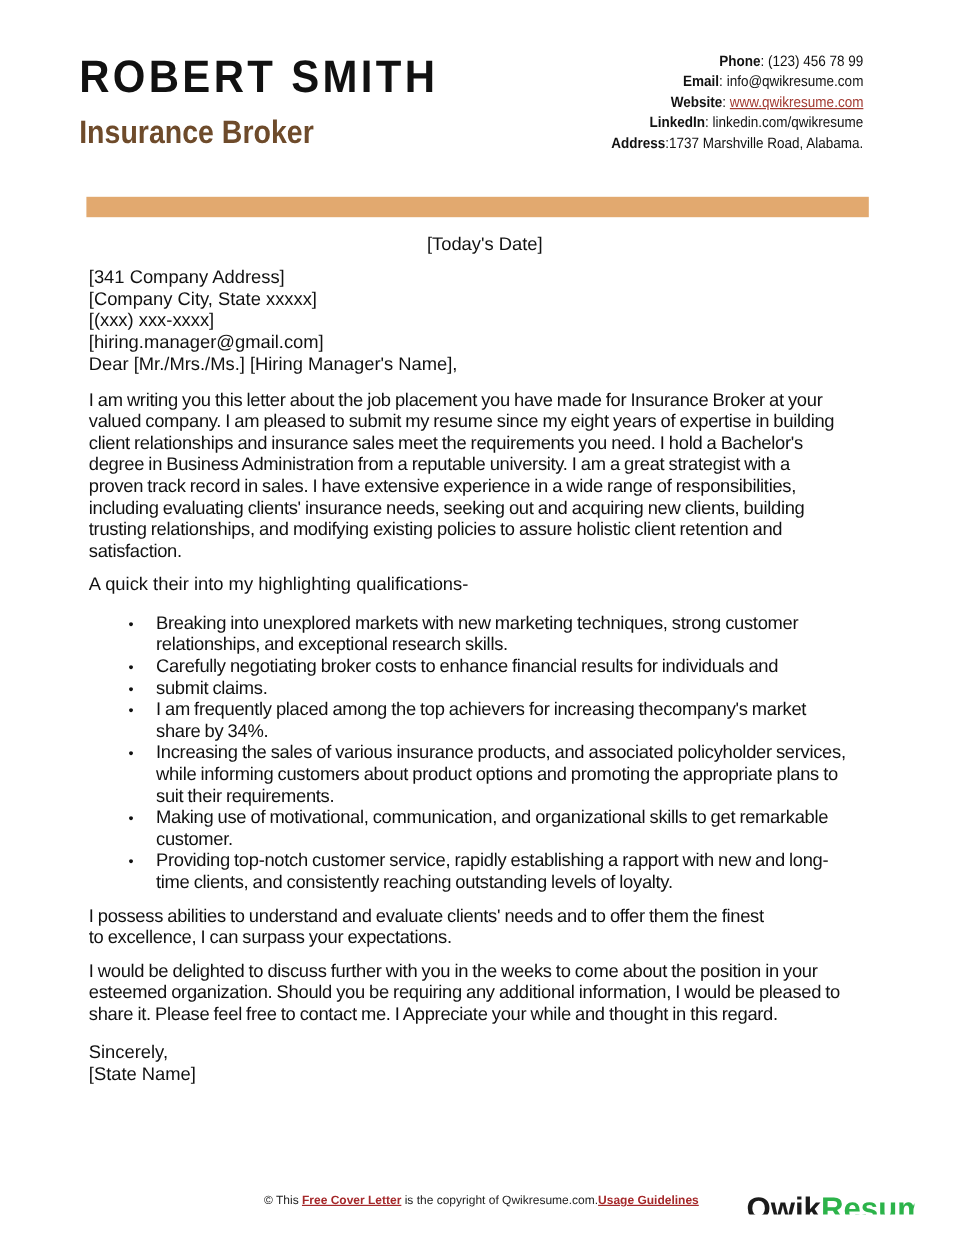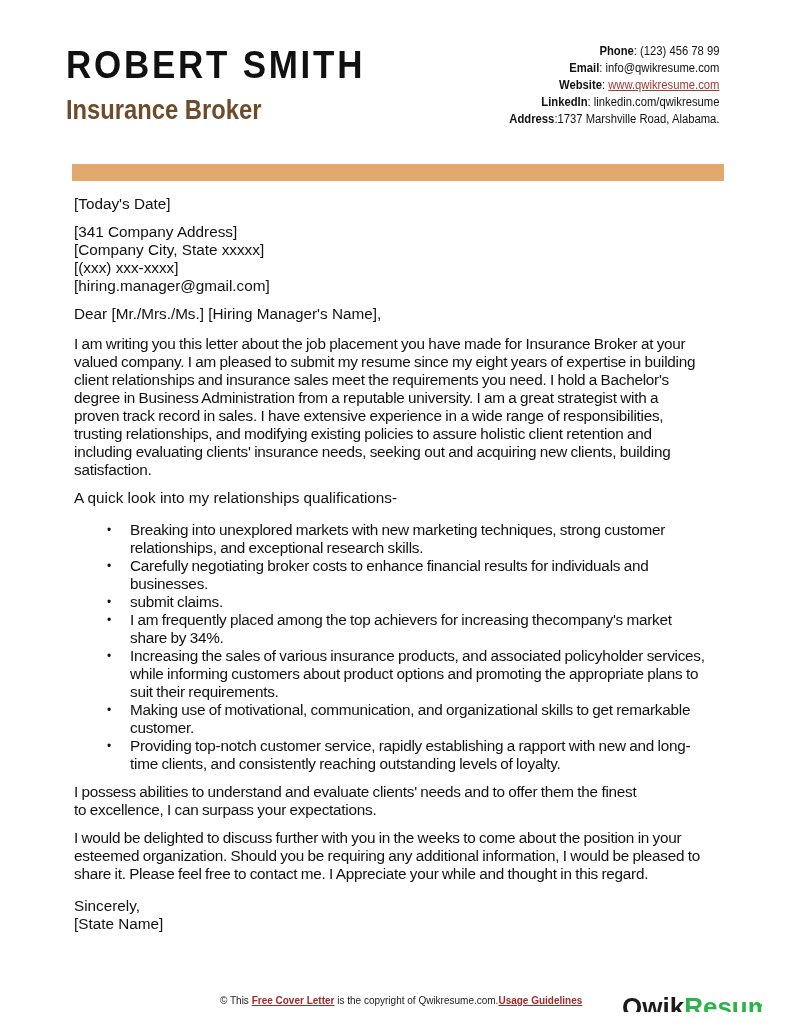--- a/index.html
+++ b/index.html
@@ -76,21 +76,21 @@
     }
     .body p {
       margin: 0 0 10px 0;
       transform-origin: left top;
     }
     .body .cond {
       display: block;
       letter-spacing: -0.25px;
       word-spacing: -0.5px;
     }
-    .addr-block { margin-bottom: 10px; }
+    .addr-block { }
     .addr-block div { line-height: 18px; }
     ul.quals {
       margin: 0 0 10px 0;
       padding: 0 0 0 56px;
       list-style: none;
     }
     ul.quals li {
       position: relative;
       margin: 0;
       line-height: 18px;
@@ -147,54 +147,53 @@
   <div><span class="lbl">Phone</span>: <span>(123) 456 78 99</span></div>
   <div><span class="lbl">Email</span>: <span>info@qwikresume.com</span></div>
   <div><span class="lbl">Website</span>: <a>www.qwikresume.com</a></div>
   <div><span class="lbl">LinkedIn</span>: <span>linkedin.com/qwikresume</span></div>
   <div><span class="lbl">Address</span>:<span>1737 Marshville Road, Alabama.</span></div>
 </div>
 
 <div class="rule-bar"></div>
 
 <div class="body">
-  <p style="">[Today's Date]</p>
+  <p style="text-align:center;">[Today's Date]</p>
 
   <div class="addr-block">
     <div>[341 Company Address]</div>
     <div>[Company City, State xxxxx]</div>
     <div>[(xxx) xxx-xxxx]</div>
     <div>[hiring.manager@gmail.com]</div>
   </div>
 
   <p style="margin-bottom:12px;">Dear [Mr./Mrs./Ms.] [Hiring Manager's Name],</p>
 
   <p>
     <span class="cond">I am writing you this letter about the job placement you have made for Insurance Broker at your</span>
     <span class="cond">valued company. I am pleased to submit my resume since my eight years of expertise in building</span>
     <span class="cond">client relationships and insurance sales meet the requirements you need. I hold a Bachelor's</span>
     <span class="cond">degree in Business Administration from a reputable university. I am a great strategist with a</span>
     <span class="cond">proven track record in sales. I have extensive experience in a wide range of responsibilities,</span>
+    <span class="cond">including evaluating clients' insurance needs, seeking out and acquiring new clients, building</span>
     <span class="cond">trusting relationships, and modifying existing policies to assure holistic client retention and</span>
-    <span class="cond">including evaluating clients' insurance needs, seeking out and acquiring new clients, building</span>
     <span class="cond">satisfaction.</span>
   </p>
 
-  <p style="margin-bottom:14px;">A quick look into my relationships qualifications-</p>
+  <p style="margin-bottom:14px;">A quick their into my highlighting qualifications-</p>
 
   <ul class="quals">
     <li>
         <span class="bullet">•</span>
         <span class="cond">Breaking into unexplored markets with new marketing techniques, strong customer</span>
         <span class="cond">relationships, and exceptional research skills.</span>
       </li>
     <li>
         <span class="bullet">•</span>
         <span class="cond">Carefully negotiating broker costs to enhance financial results for individuals and</span>
-        <span class="cond">businesses.</span>
       </li>
     <li>
         <span class="bullet">•</span>
         <span class="cond">submit claims.</span>
       </li>
     <li>
         <span class="bullet">•</span>
         <span class="cond">I am frequently placed among the top achievers for increasing thecompany's market</span>
         <span class="cond">share by 34%.</span>
       </li>

